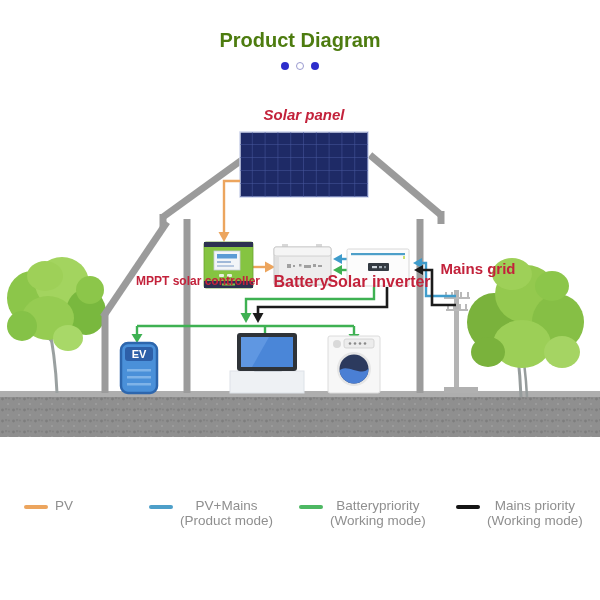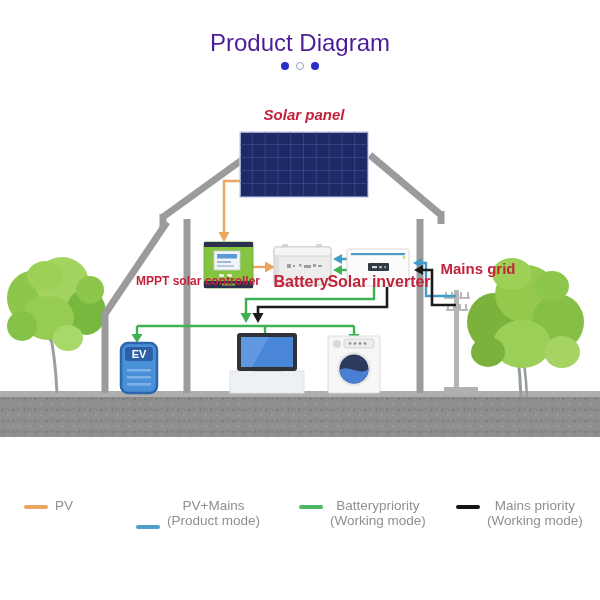--- a/index.html
+++ b/index.html
@@ -2,21 +2,21 @@
 <html><head>
 <meta charset="utf-8">
 <style>
   html,body{margin:0;padding:0;background:#ffffff;}
   body{font-family:"Liberation Sans", sans-serif;}
   #stage{position:relative;width:600px;height:600px;margin:0 auto;background:#ffffff;overflow:hidden;}
   #diagram-svg{position:absolute;left:0;top:0;}
 
   .page-title{
     position:absolute;left:300px;top:29px;transform:translateX(-50%);
-    font-size:24px;font-weight:400;color:#4c1d95;letter-spacing:0px;white-space:nowrap;
+    font-size:20px;font-weight:700;color:#4d7c0f;letter-spacing:0px;white-space:nowrap;
   }
   .dots{position:absolute;left:300px;top:62px;transform:translateX(-50%);display:flex;gap:7px;}
   .dot{width:8px;height:8px;border-radius:50%;}
   .dot.filled{background:#2d2dcb;}
   .dot.hollow{background:#ffffff;border:1.5px solid #9a9ad0;box-sizing:border-box;}
 
   .red-label{
     position:absolute;transform:translateX(-50%);
     color:#c3223b;font-weight:700;white-space:nowrap;
   }
@@ -25,21 +25,21 @@
   #lbl-battery{left:301px;top:273px;font-size:16px;}
   #lbl-inverter{left:379px;top:273px;font-size:16px;text-align:center;}
   #lbl-mains{left:478px;top:260px;font-size:15px;}
 
   .legend{position:absolute;left:0;top:499px;width:600px;height:36px;}
   .legend-item{position:absolute;display:flex;align-items:flex-start;gap:7px;}
   .legend-swatch{width:24px;height:4px;border-radius:2px;margin-top:6px;flex:0 0 auto;}
   .legend-text{display:flex;flex-direction:column;align-items:center;color:#8f8f8f;
     font-size:13.5px;line-height:1.1;white-space:nowrap;}
   #legend-0{left:24px;}
-  #legend-1{left:136px;align-items:flex-end;}
+  #legend-1{left:149px;}
   #legend-2{left:299px;justify-content:space-between;}
   #legend-3{left:456px;}
 </style>
 </head>
 <body>
 
 <div id="stage">
 
   <svg id="diagram-svg" width="600" height="600" viewBox="0 0 600 600">
     <defs>

